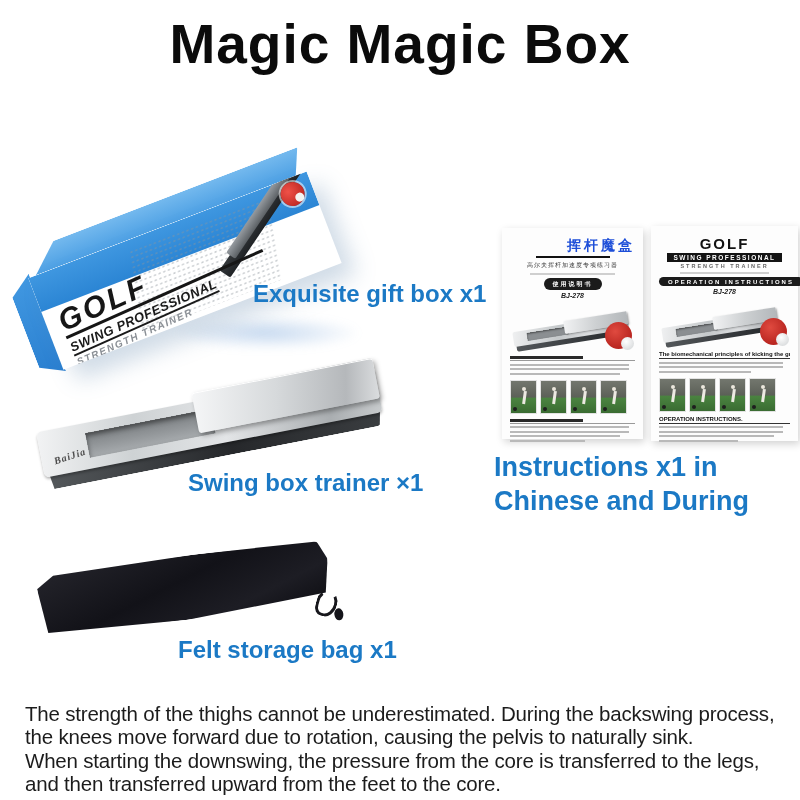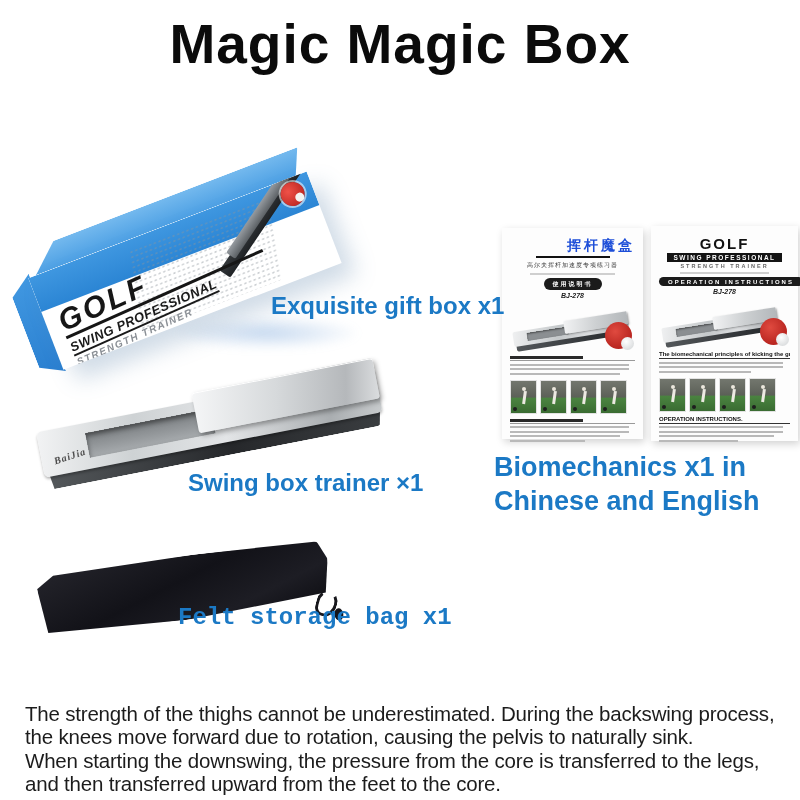--- a/index.html
+++ b/index.html
@@ -121,24 +121,24 @@
   .fb-body{position:absolute;inset:0;border-radius:12px 18px 14px 10px;
     background:linear-gradient(160deg,#24242b 0%,#121218 45%,#1d1d24 75%,#0d0d12 100%);
     clip-path:polygon(0% 24%,6% 6%,55% 0%,97% 3%,100% 32%,98% 84%,50% 100%,2% 94%);}
   .fb-string{position:absolute;right:-4px;bottom:-14px;width:15px;height:20px;
     border:3px solid #17171c;border-top-color:transparent;border-radius:50% 50% 60% 40%;
     transform:rotate(22deg);}
   .fb-toggle{position:absolute;right:-9px;bottom:-19px;width:9px;height:12px;
     border-radius:50%;background:#14141a;}
 
   
-  #label-giftbox{left:253px;top:292px;font-size:24px;white-space:nowrap;margin-left:18px;}
+  #label-giftbox{left:253px;top:280px;font-size:24px;white-space:nowrap;}
   #label-trainer{left:188px;top:469px;font-size:24px;white-space:nowrap;}
   #label-instructions{left:494px;top:451px;font-size:27px;width:302px;line-height:1.25;}
-  #label-feltbag{left:178px;top:604px;font-size:24px;white-space:nowrap;font-family:Liberation Mono, monospace;}
+  #label-feltbag{left:178px;top:636px;font-size:24px;white-space:nowrap;}
 
   
   #footer-heading{position:absolute;left:20px;top:663px;font-size:29px;font-weight:800;
     color:#0d0d0d;letter-spacing:-.3px;white-space:nowrap;}
   .footer-para{position:absolute;left:25px;width:770px;font-size:20.5px;color:#1c1c1c;
     line-height:1.14;letter-spacing:-.2px;}
   #footer-para1{top:702px;}
   #footer-para2{top:749px;}
 </style>
 </head>
@@ -265,19 +265,19 @@
   <div id="feltbag">
     <div class="fb-rot">
       <div class="fb-body"></div>
       <div class="fb-string"></div>
       <div class="fb-toggle"></div>
     </div>
   </div>
 
   <div id="label-giftbox" class="blue-label">Exquisite gift box x1</div>
   <div id="label-trainer" class="blue-label">Swing box trainer ×1</div>
-  <div id="label-instructions" class="blue-label">Biomechanics x1 in Chinese and English</div>
+  <div id="label-instructions" class="blue-label">Instructions x1 in Chinese and During</div>
   <div id="label-feltbag" class="blue-label">Felt storage bag x1</div>
 
   <div id="footer-para2" class="footer-para">When starting the downswing, the pressure from the core is transferred to the legs, and then transferred upward from the feet to the core.</div>
   <div id="footer-para1" class="footer-para">The strength of the thighs cannot be underestimated. During the backswing process, the knees move forward due to rotation, causing the pelvis to naturally sink.</div>
 
 </div>
 
 </body></html>

